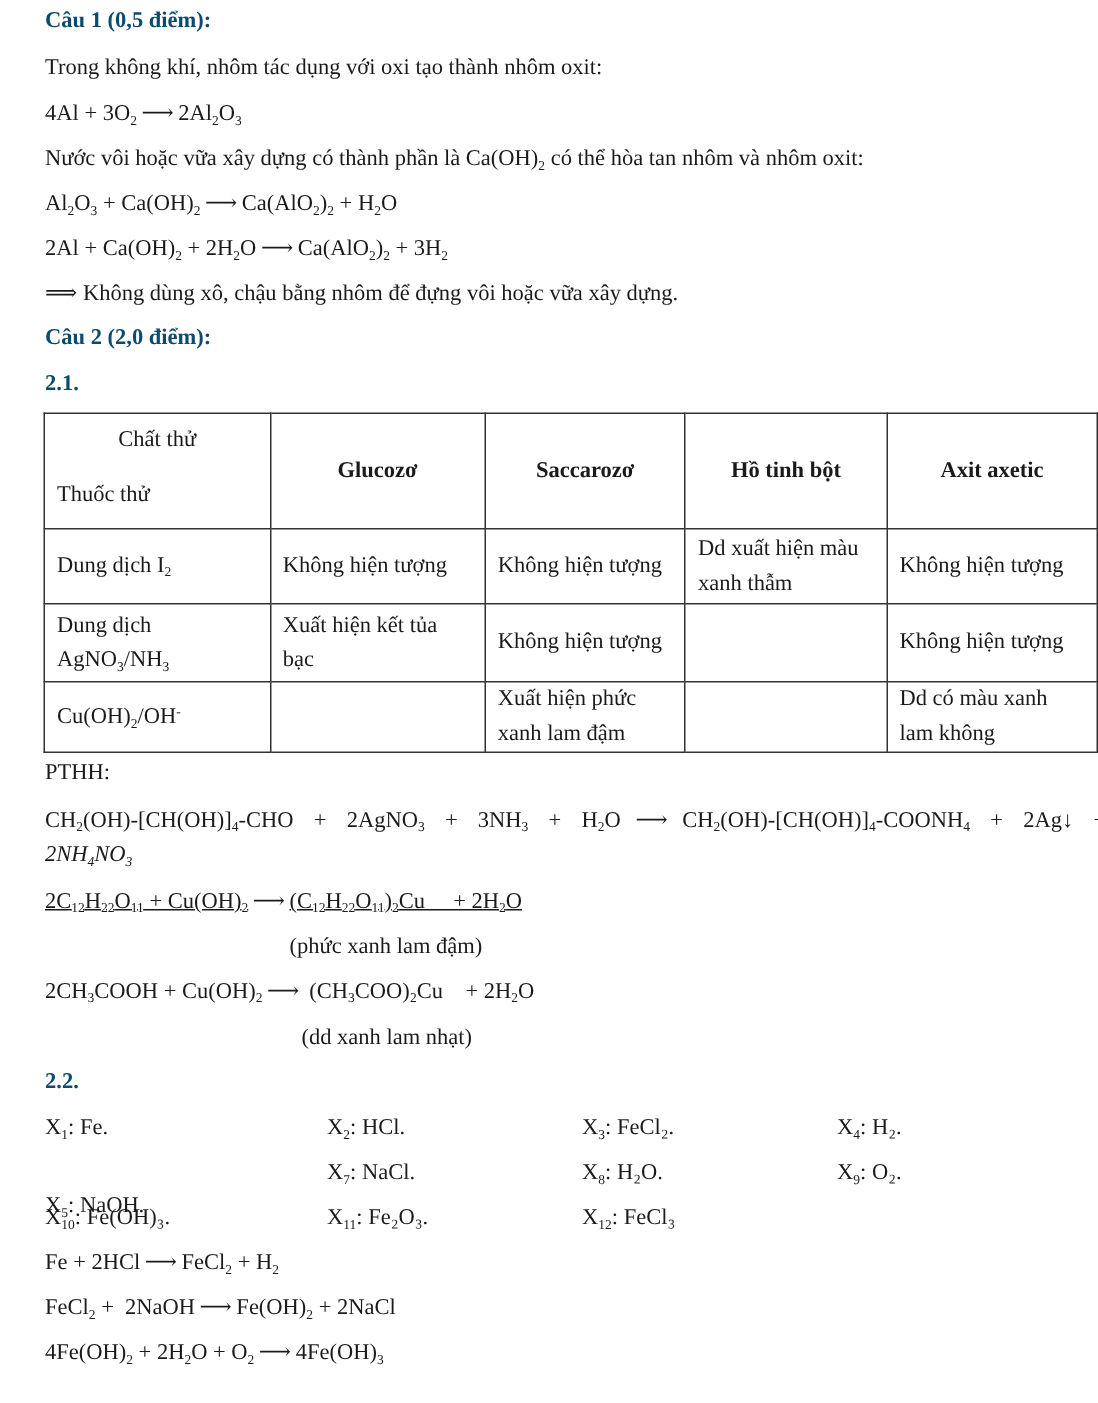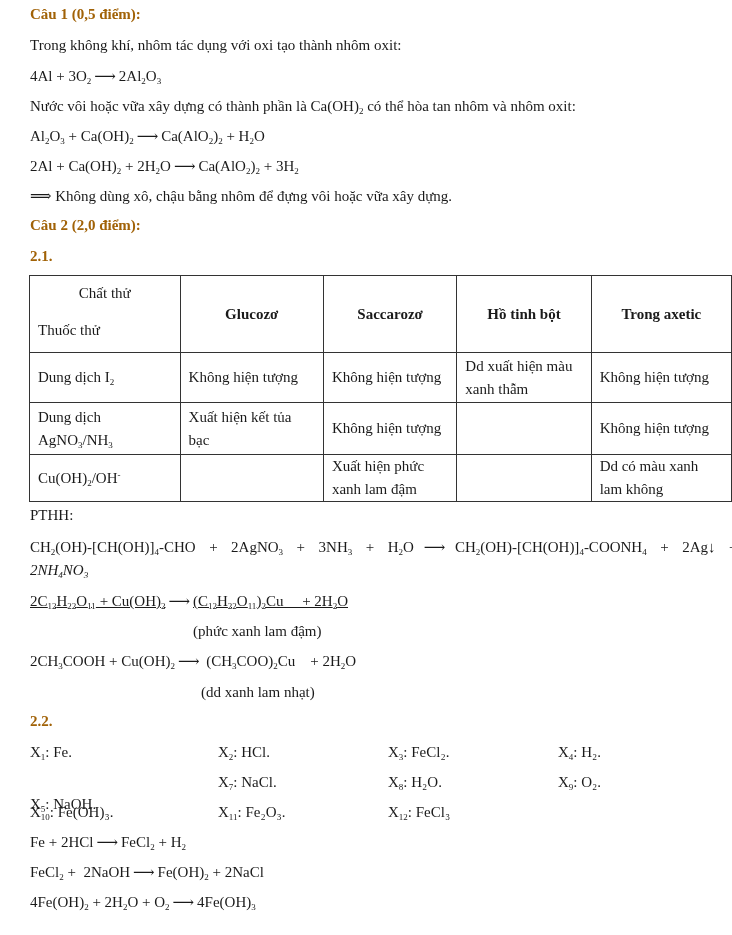--- a/index.html
+++ b/index.html
@@ -2,21 +2,21 @@
 <html><head>
 <meta charset="utf-8">
 <style>
   html, body { margin: 0; padding: 0; background: #ffffff; }
   body {
     width: 732px; height: 935px; position: relative; overflow: hidden;
     font-family: "Liberation Serif", "DejaVu Serif", serif;
     font-size: 15px; color: #1a1a1a;
   }
   .line { position: absolute; left: 30px; white-space: nowrap; line-height: 20px; }
-  .red { color: #a16207; font-weight: bold; }
+  .red { color: #0c4a6e; font-weight: bold; }
   sub { font-size: 9px; vertical-align: -3px; line-height: 0; }
   sup { font-size: 9px; vertical-align: 5px; line-height: 0; }
   .arrow { display: inline-block; margin: 0 3px; }
   table.data {
     position: absolute; left: 29px; top: 275px; border-collapse: collapse;
     font-size: 15px;
   }
   table.data td {
     border: 1px solid #333; padding: 0 8px; vertical-align: middle; line-height: 23px;
   }
@@ -44,21 +44,21 @@
 <table class="data">
   <tbody>
       <tr style="height:75px;">
     <td style="width:134px; padding:0 8px;">
       <div class="diag-top">Chất thử</div>
       <div class="diag-bot" style="margin-top:8px; margin-bottom:10px;">Thuốc thử</div>
     </td>
     <th style="width:141px;">Glucozơ</th>
     <th style="width:131px;">Saccarozơ</th>
     <th style="width:132px;">Hồ tinh bột</th>
-    <th style="width:138px;">Trong axetic</th>
+    <th style="width:138px;">Axit axetic</th>
   </tr>
   <tr style="height:50px;">
     <td><span>Dung dịch I</span><sub>2</sub></td>
     <td>Không hiện tượng</td>
     <td>Không hiện tượng</td>
     <td>Dd xuất hiện màu xanh thẫm</td>
     <td>Không hiện tượng</td>
   </tr>
   <tr style="height:52px;">
     <td>Dung dịch<br>AgNO<sub>3</sub><span>/NH</span><sub>3</sub></td>

